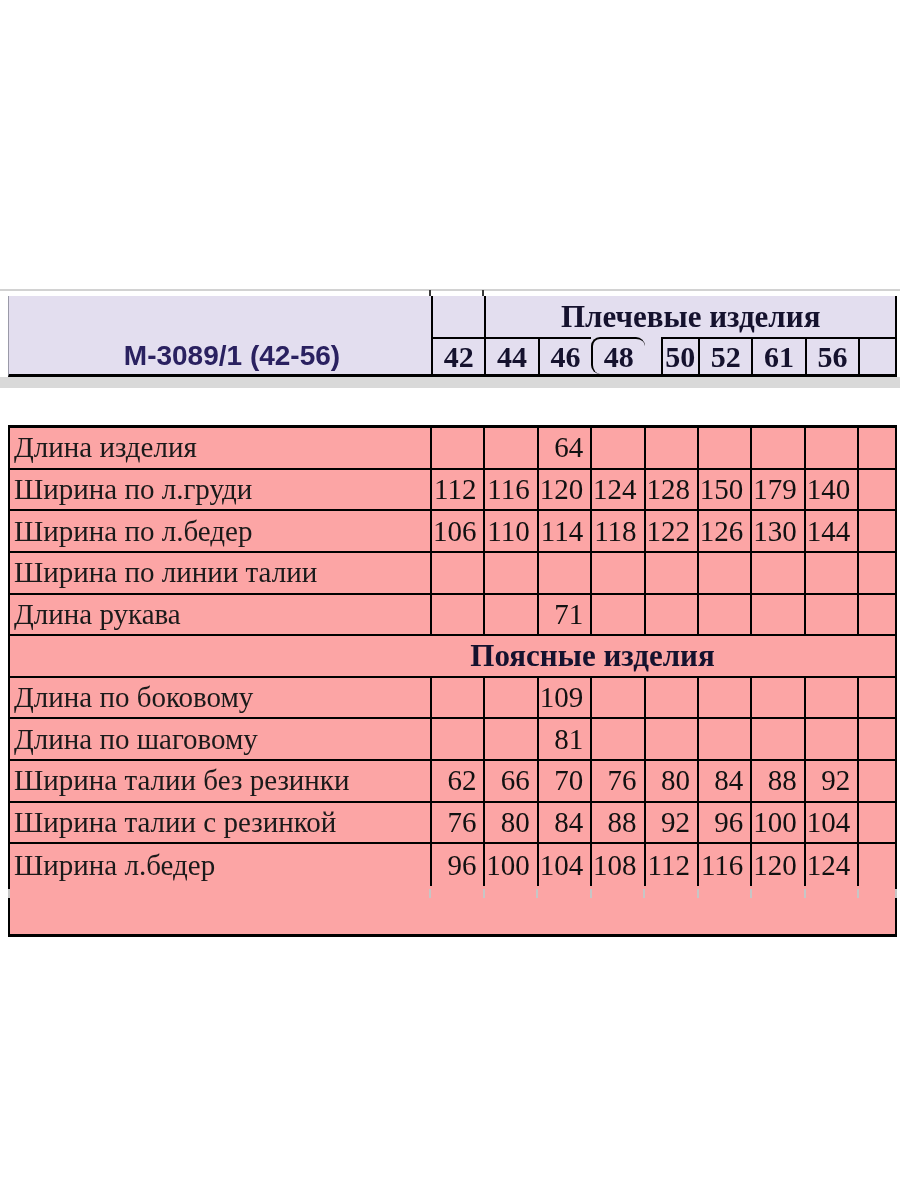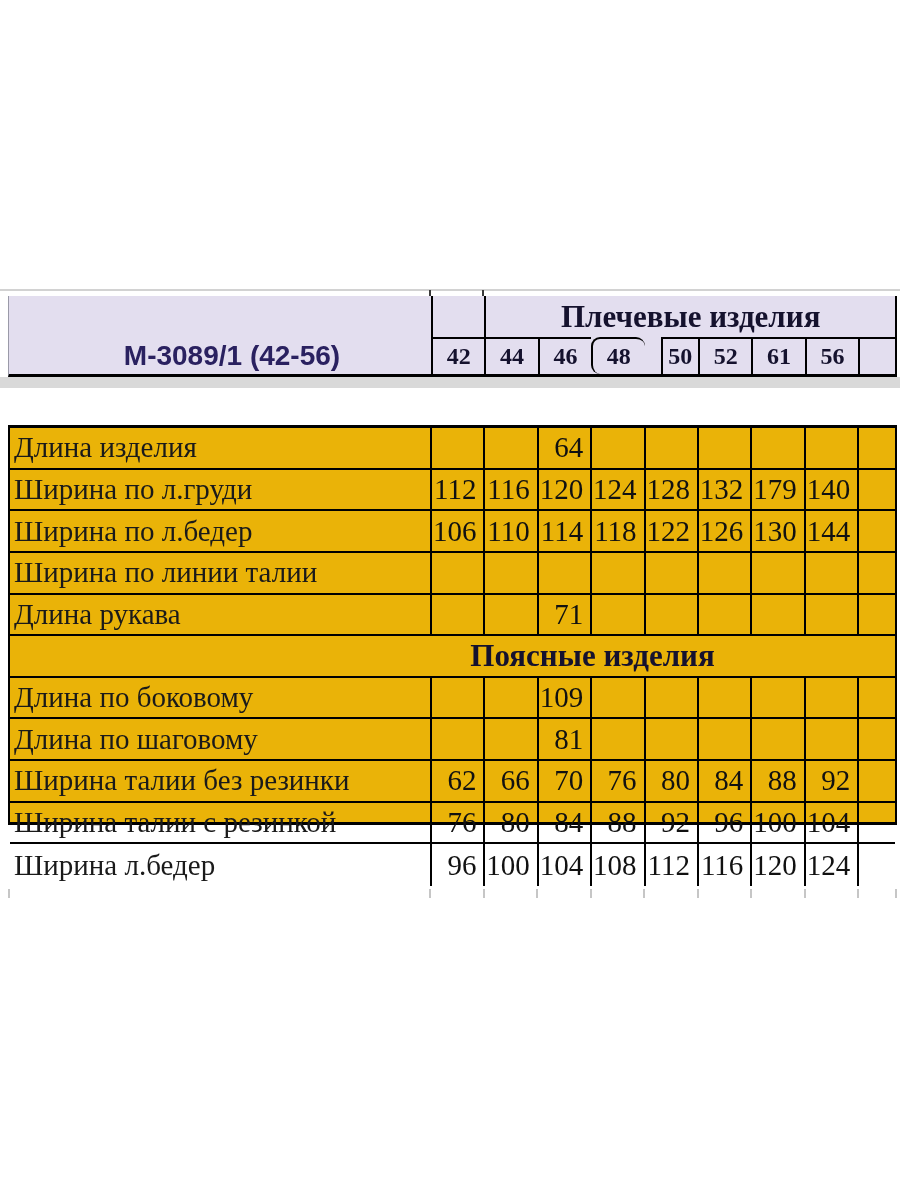--- a/index.html
+++ b/index.html
@@ -22,25 +22,25 @@
   .model-cell{grid-row:1/3;grid-column:1;display:flex;align-items:flex-end;justify-content:center;
     padding-bottom:4px;box-sizing:border-box;
     font-family:"Liberation Sans",sans-serif;font-weight:bold;font-size:28px;line-height:1;
     color:#2a2160;letter-spacing:0px;margin-left:24px;}
   .h-empty{grid-row:1;grid-column:2;border-left:2px solid #000;box-sizing:border-box;}
   .h-title{grid-row:1;grid-column:3/11;border-left:2px solid #000;box-sizing:border-box;
     display:flex;align-items:center;justify-content:center;
     font-weight:bold;font-size:31px;color:#15122e;}
   .size-cell{border-left:2px solid #000;border-top:2px solid #000;box-sizing:border-box;
     display:flex;align-items:center;justify-content:center;
-    font-weight:bold;font-size:24px;color:#15122e;}
+    font-weight:bold;font-size:30px;color:#15122e;}
 
   
-  .body-grid{position:absolute;left:8px;top:425px;width:889px;height:400px;box-sizing:border-box;
-    background:#eab308;
+  .body-grid{position:absolute;left:8px;top:425px;width:889px;height:512px;box-sizing:border-box;
+    background:#fca5a5;
     border:2px solid #000;border-top-width:3px;border-bottom-width:3px;
     display:grid;
     grid-template-columns:422px repeat(8,53.4px) 1fr;
     grid-auto-rows:41.63px;}
   .cell{border-right:2px solid #000;border-bottom:2px solid #000;box-sizing:border-box;
     display:flex;align-items:center;overflow:hidden;}
   .cell.last-col{border-right:none;}
   .cell.last-row{border-bottom:none;}
   .label-cell{padding-left:4px;font-size:29px;color:#1a1a1a;white-space:nowrap;}
   .value-cell{justify-content:flex-end;padding-right:7px;font-size:29px;color:#111111;}
@@ -85,21 +85,21 @@
       <div class="cell value-cell"></div>
       <div class="cell value-cell"></div>
       <div class="cell value-cell"></div>
       <div class="cell last-col"></div>
       <div class="cell label-cell">Ширина по л.груди</div>
       <div class="cell value-cell">112</div>
       <div class="cell value-cell">116</div>
       <div class="cell value-cell">120</div>
       <div class="cell value-cell">124</div>
       <div class="cell value-cell">128</div>
-      <div class="cell value-cell">132</div>
+      <div class="cell value-cell">150</div>
       <div class="cell value-cell">179</div>
       <div class="cell value-cell">140</div>
       <div class="cell last-col"></div>
       <div class="cell label-cell">Ширина по л.бедер</div>
       <div class="cell value-cell">106</div>
       <div class="cell value-cell">110</div>
       <div class="cell value-cell">114</div>
       <div class="cell value-cell">118</div>
       <div class="cell value-cell">122</div>
       <div class="cell value-cell">126</div>

